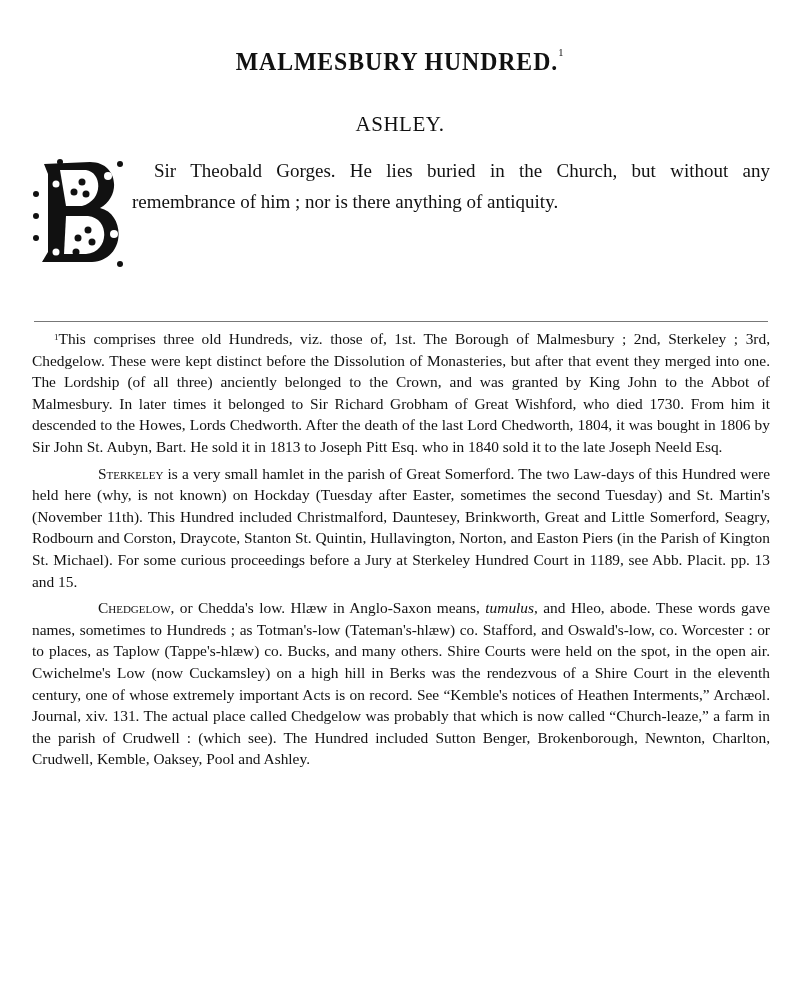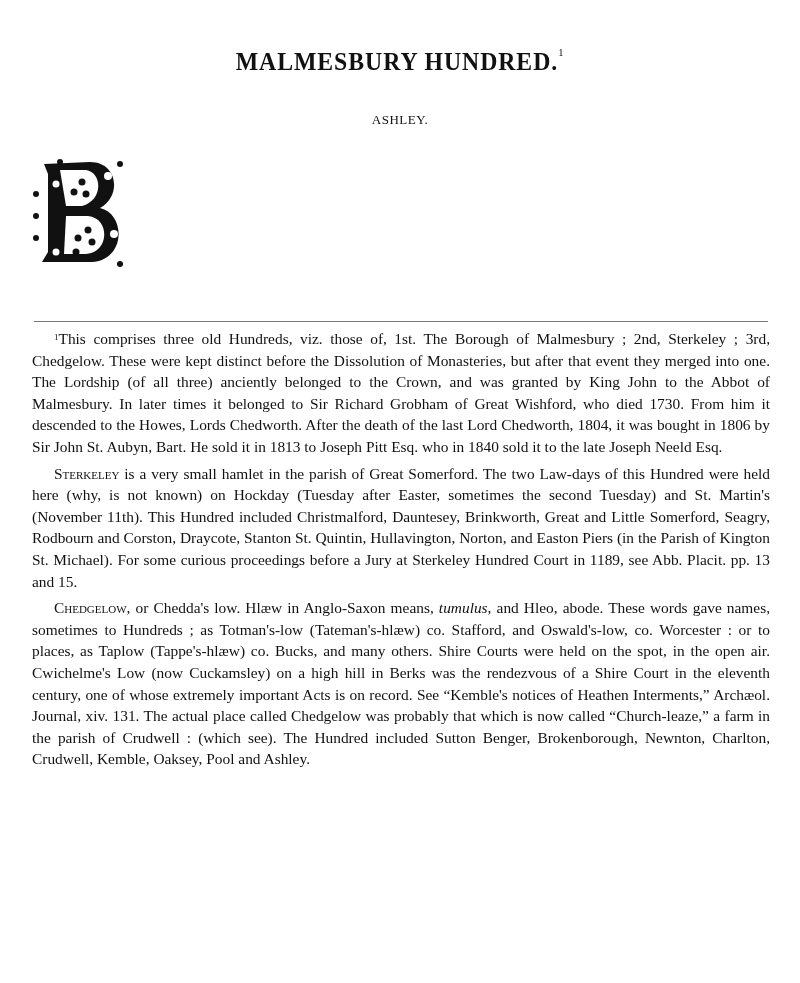--- a/index.html
+++ b/index.html
@@ -1,28 +1,28 @@
 <!DOCTYPE html>
 <html><head>
 <meta charset="utf-8">
 <style>
   html, body { margin: 0; padding: 0; background: #ffffff; }
   body { width: 800px; height: 983px; overflow: hidden; position: relative; color: #111; font-family: "Liberation Serif", "DejaVu Serif", serif; }
   .page { position: absolute; left: 0; top: 0; width: 683px; height: 983px; }
   .title { position: absolute; top: 48px; left: 0; width: 800px; text-align: center; font-size: 25px; letter-spacing: 1px; font-weight: bold; transform: scaleX(0.95); }
   .title sup { font-size: 11px; font-weight: normal; vertical-align: top; position: relative; top: -2px; }
-  .subtitle { position: absolute; top: 112px; left: 0; width: 800px; text-align: center; font-size: 13px; letter-spacing: 0.5px; }
+  .subtitle { position: absolute; top: 112px; left: 0; width: 800px; text-align: center; font-size: 21px; letter-spacing: 0.5px; }
   .main { position: absolute; top: 156px; left: 30px; width: 740px; font-size: 19px; line-height: 30.5px; text-align: justify; }
   .initial { float: left; width: 98px; height: 112px; margin: 0 4px 0 0; }
   .main p { margin: 0; }
   .rule { position: absolute; top: 321px; left: 34px; width: 734px; height: 1px; background: #777; }
   .notes { position: absolute; top: 328px; left: 32px; width: 738px; font-size: 15.4px; line-height: 21.6px; text-align: justify; font-family: Liberation Serif, serif; }
   .notes p { margin: 0; text-indent: 22px; }
   .notes p + p { margin-top: 5px; }
-  .sc { font-variant: small-caps; }
+  .sc { font-variant: small-caps; margin-left: 44px; }
   .notes sup { font-size: 9px; vertical-align: top; position: relative; top: -1px; }
 </style>
 </head>
 <body>
 
 <div class="page">
 
   <div class="title"><span>MALMESBURY HUNDRED.</span><sup>1</sup></div>
 
   <div class="subtitle">ASHLEY.</div>
@@ -45,20 +45,21 @@
       <circle cx="26" cy="96" r="3.5" fill="#fff"></circle>
       <circle cx="78" cy="20" r="4" fill="#fff"></circle>
       <circle cx="84" cy="78" r="4" fill="#fff"></circle>
       <circle cx="6" cy="38" r="3" fill="#111"></circle>
       <circle cx="6" cy="60" r="3" fill="#111"></circle>
       <circle cx="6" cy="82" r="3" fill="#111"></circle>
       <circle cx="30" cy="6" r="3" fill="#111"></circle>
       <circle cx="90" cy="8" r="3" fill="#111"></circle>
       <circle cx="90" cy="108" r="3" fill="#111"></circle>
     </svg>
+    <p style="text-indent:22px">Sir Theobald Gorges.  He lies buried in the Church, but without any remembrance of him ; nor is there anything of antiquity.</p>
   </div>
 
   <div class="rule"></div>
 
   <div class="notes">
     <p><sup>1</sup><span>This comprises three old Hundreds, viz. those of, 1st. The Borough of Malmesbury ; 2nd, Sterkeley ; 3rd, Chedgelow.  These were kept distinct before the Dissolution of Monasteries, but after that event they merged into one.  The Lordship (of all three) anciently belonged to the Crown, and was granted by King John to the Abbot of Malmesbury.  In later times it belonged to Sir Richard Grobham of Great Wishford, who died 1730.  From him it descended to the Howes, Lords Chedworth.  After the death of the last Lord Chedworth, 1804, it was bought in 1806 by Sir John St. Aubyn, Bart.  He sold it in 1813 to Joseph Pitt Esq. who in 1840 sold it to the late Joseph Neeld Esq.</span></p>
     <p><span class="sc">Sterkeley</span><span> is a very small hamlet in the parish of Great Somerford.  The two Law-days of this Hundred were held here (why, is not known) on Hockday (Tuesday after Easter, sometimes the second Tuesday) and St. Martin's (November 11th).  This Hundred included Christmalford, Dauntesey, Brinkworth, Great and Little Somerford, Seagry, Rodbourn and Corston, Draycote, Stanton St. Quintin, Hullavington, Norton, and Easton Piers (in the Parish of Kington St. Michael).  For some curious proceedings before a Jury at Sterkeley Hundred Court in 1189, see Abb. Placit. pp. 13 and 15.</span></p>
     <p><span class="sc">Chedgelow</span><span>, or Chedda's low.  Hlæw in Anglo-Saxon means, </span><i>tumulus</i><span>, and Hleo, abode.  These words gave names, sometimes to Hundreds ; as Totman's-low (Tateman's-hlæw) co. Stafford, and Oswald's-low, co. Worcester : or to places, as Taplow (Tappe's-hlæw) co. Bucks, and many others.  Shire Courts were held on the spot, in the open air.  Cwichelme's Low (now Cuckamsley) on a high hill in Berks was the rendezvous of a Shire Court in the eleventh century, one of whose extremely important Acts is on record.  See “Kemble's notices of Heathen Interments,” Archæol. Journal, xiv. 131.  The actual place called Chedgelow was probably that which is now called “Church-leaze,” a farm in the parish of Crudwell : (which see).  The Hundred included Sutton Benger, Brokenborough, Newnton, Charlton, Crudwell, Kemble, Oaksey, Pool and Ashley.</span></p>
   </div>
 

